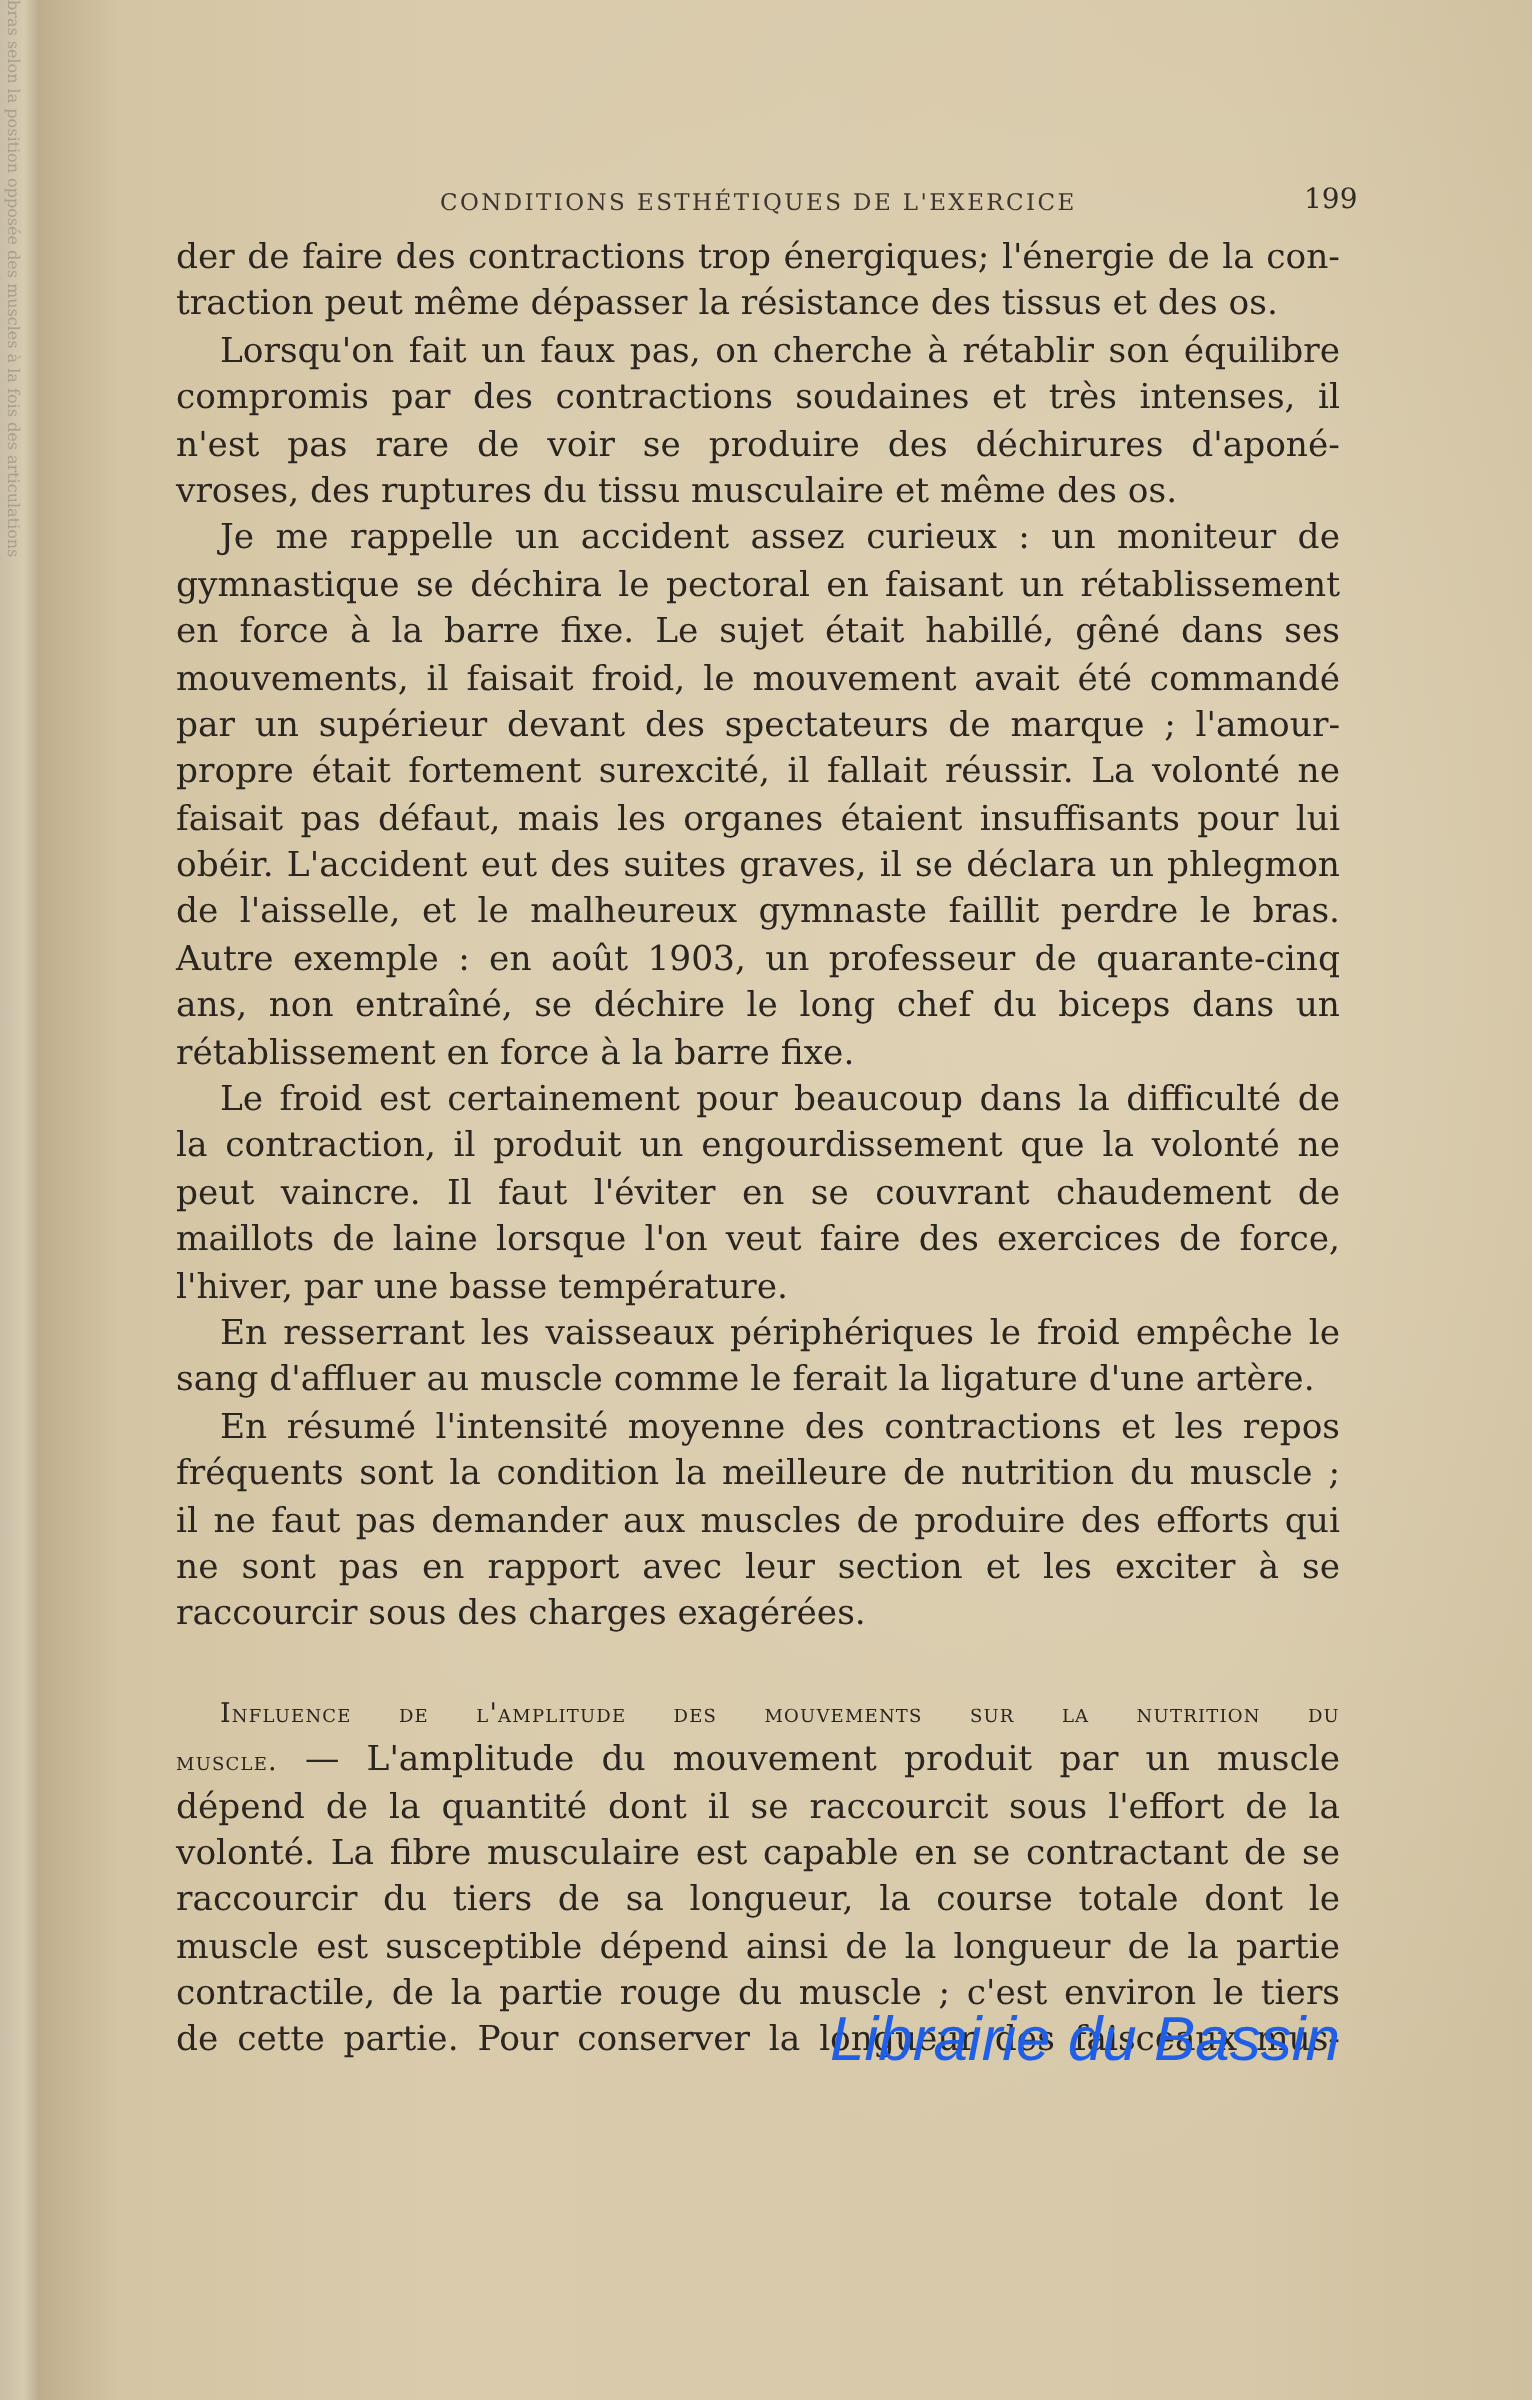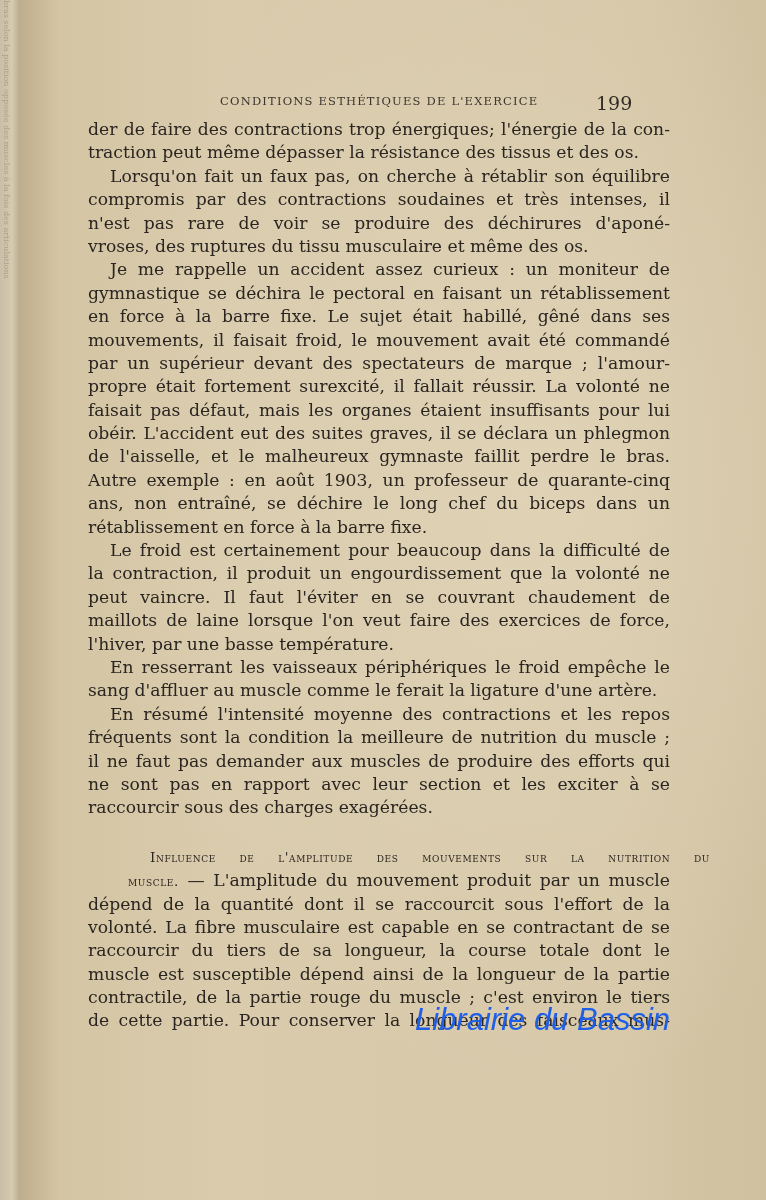--- a/index.html
+++ b/index.html
@@ -25,37 +25,37 @@
   }
   .header {
     position: absolute; top: 90px; left: 0; width: 746px; height: 26px;
   }
   .running-title {
     position: absolute; left: 200px; top: 4px;
     font-size: 11.5px; letter-spacing: 1.2px; color: #3c3630;
     font-variant: small-caps; text-transform: uppercase;
   }
   .page-number {
-    position: absolute; left: 576px; top: 2px;
-    font-size: 19px; color: #2f2a25;
+    position: absolute; left: 632px; top: 2px;
+    font-size: 14px; color: #2f2a25;
   }
   .body-text {
     position: absolute; left: 68px; top: 118px; width: 582px;
     color: #2a2520; font-size: 17.2px; line-height: 23.4px;
     text-align: justify;
   }
   .line {
     display: block; white-space: nowrap; text-align-last: justify;
     text-align: justify; width: 582px; height: 23.4px; overflow: visible;
   }
   .line.last { text-align-last: left; }
   .line.indent { padding-left: 22px; width: 560px; }
   .section-gap { height: 26px; }
   .sc {
-    font-variant: small-caps; font-size: 13.5px; letter-spacing: 0.6px; margin-left: 40px;
+    font-variant: small-caps; font-size: 13.5px; letter-spacing: 0.6px;
   }
   .watermark {
     position: absolute; left: 395px; top: 1002px;
     font-family: "Liberation Sans", "DejaVu Sans", sans-serif;
     font-size: 31px; color: #1f5fe8; letter-spacing: 0px;
     white-space: nowrap;
   }
 </style>
 </head>
 <body>

